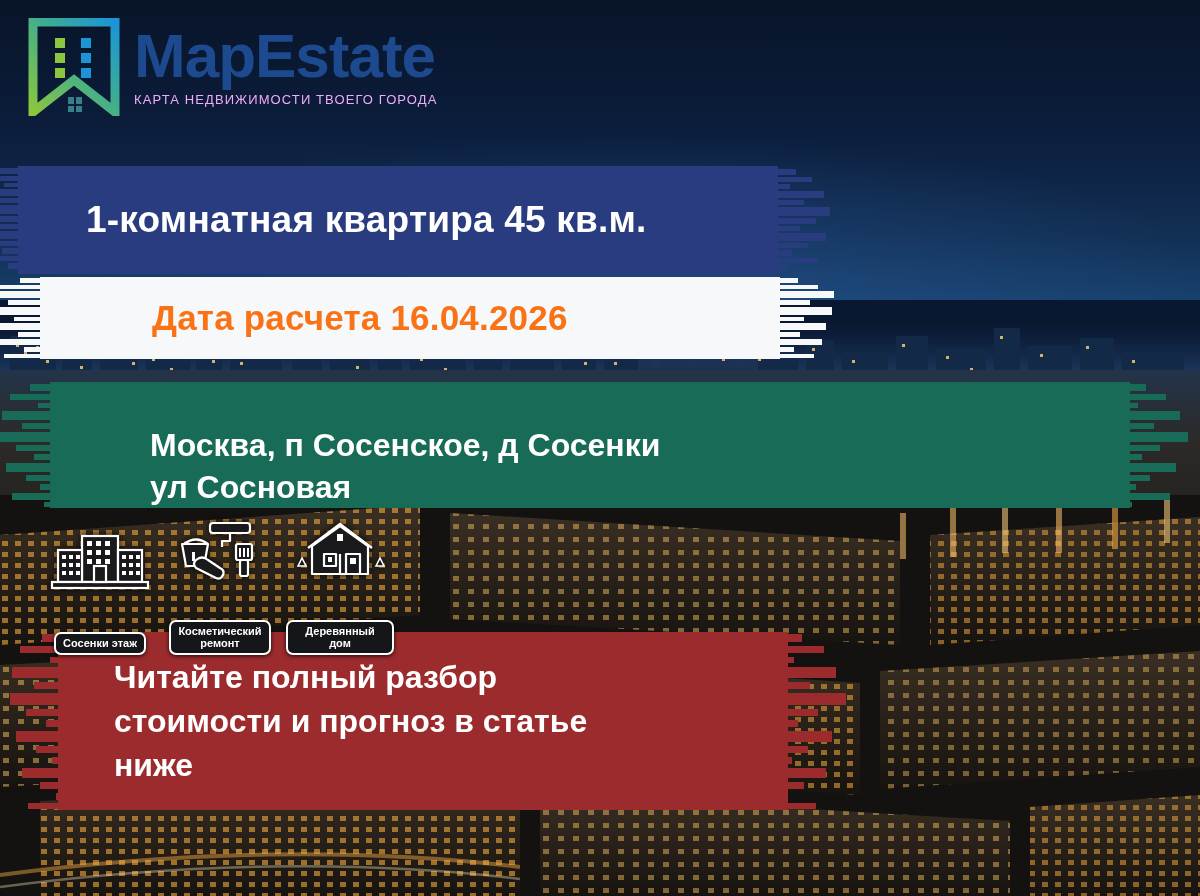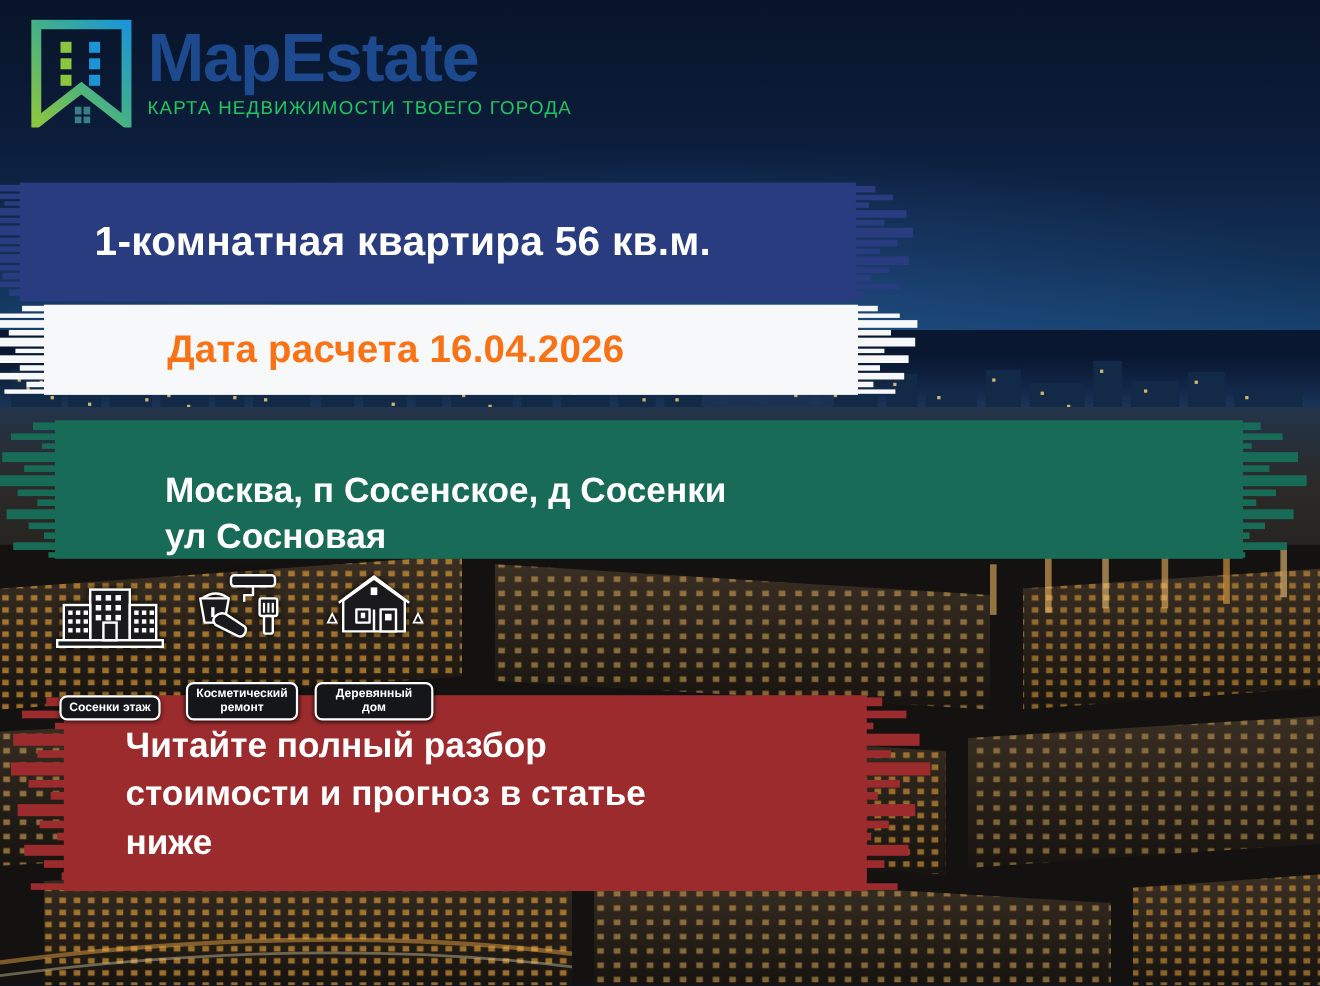--- a/index.html
+++ b/index.html
@@ -72,23 +72,23 @@
   .logo-text-block { display: flex; flex-direction: column; }
   .logo-title {
     font-size: 62px;
     font-weight: bold;
     letter-spacing: -1px;
     line-height: .95;
     color: #1d4a8f;
     white-space: nowrap;
   }
   .logo-tagline {
-    font-size: 17px;
+    font-size: 13px;
     letter-spacing: 1.1px;
-    color: #22c55e;
+    color: #f0abfc;
     margin-top: 6px;
     white-space: nowrap;
   }
 
   
   .banner {
     position: absolute;
     z-index: 20;
     display: flex;
     flex-direction: column;
@@ -435,21 +435,21 @@
           <rect x="0" y="41" width="58" height="9"></rect>
         <rect x="0" y="52" width="44" height="6"></rect>
           <rect x="0" y="60" width="28" height="5"></rect>
         <rect x="0" y="67" width="54" height="8"></rect>
           <rect x="0" y="77" width="36" height="5"></rect>
         <rect x="0" y="84" width="20" height="6"></rect>
           <rect x="0" y="92" width="46" height="5"></rect>
         <rect x="0" y="99" width="14" height="6"></rect>
       </g>
     </svg>
-    <div class="txt">1-комнатная квартира 56 кв.м.</div>
+    <div class="txt">1-комнатная квартира 45 кв.м.</div>
   </div>
 
   <div class="banner" id="banner-date">
     <div class="fill"></div>
     <svg class="streaks" style="left:-56px;" viewBox="0 0 60 82" preserveAspectRatio="none">
       <g fill="#f7f8fa">
         <rect x="36" y="1" width="24" height="5"></rect>
           <rect x="16" y="8" width="44" height="4"></rect>
         <rect x="0" y="14" width="60" height="7"></rect>
           <rect x="24" y="23" width="36" height="5"></rect>

